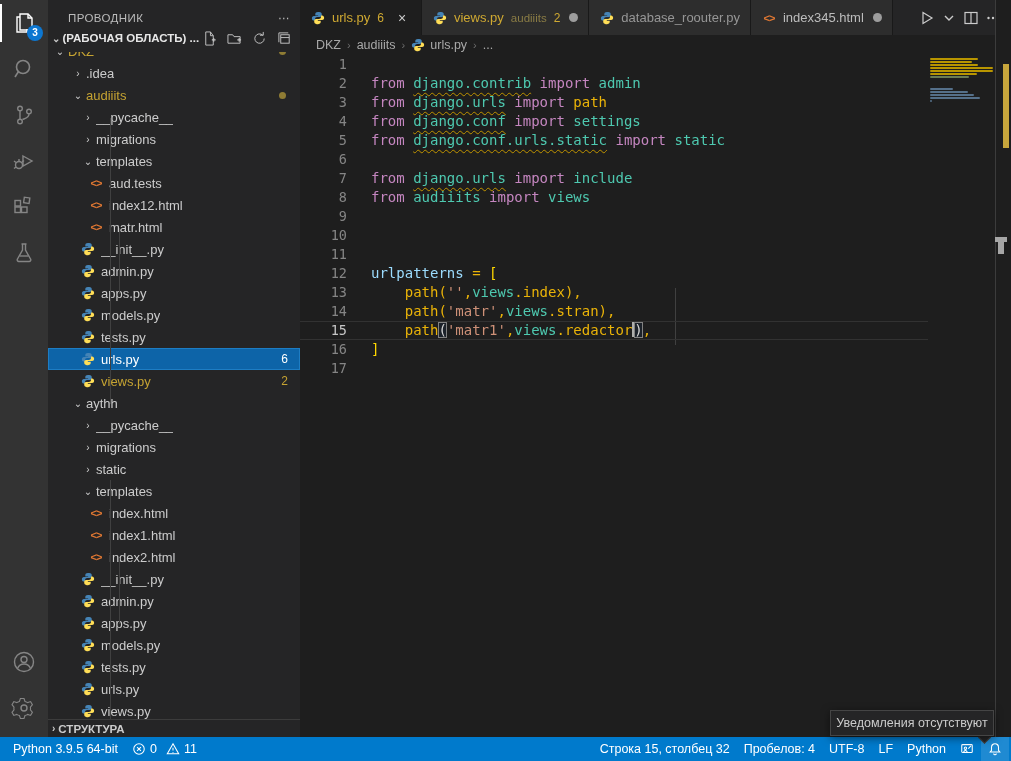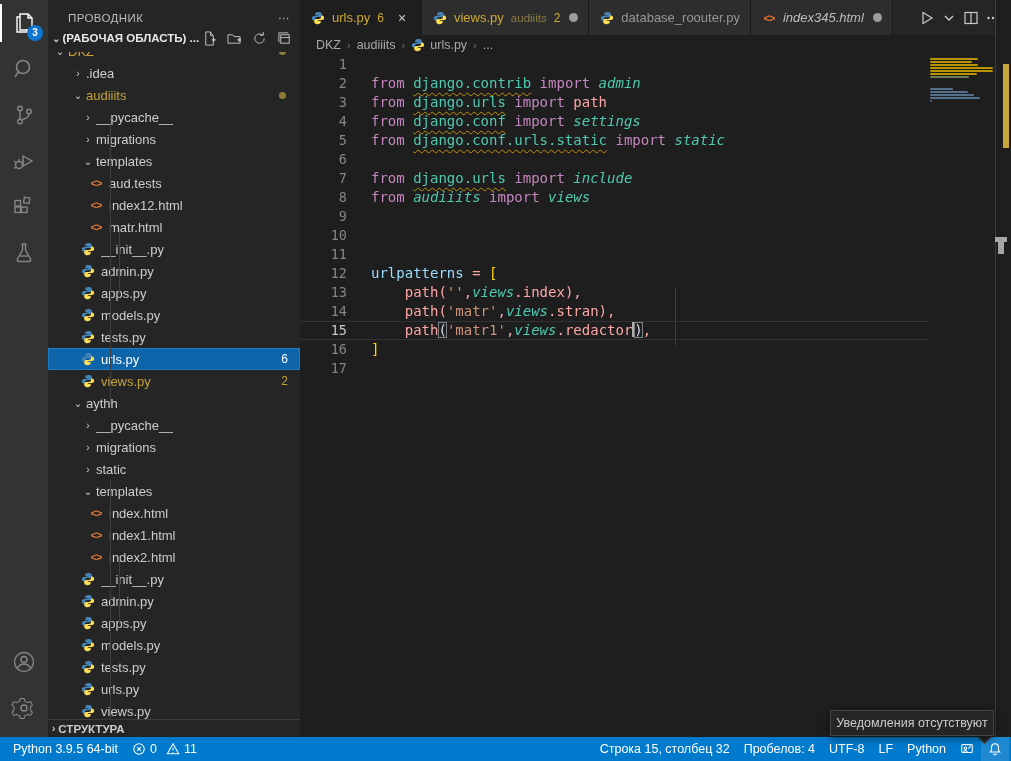--- a/index.html
+++ b/index.html
@@ -43,44 +43,44 @@
   #outline-header { position:absolute; bottom:0; left:0; right:0; height:18px; background:#252526; border-top:1px solid #3c3c3c; display:flex; align-items:center; font-size:11.5px; font-weight:700; color:#cccccc; padding-left:4px; }
   #outline-header .chev { font-size:10px; margin-right:3px; }
   
   #editor-area { position:absolute; left:300px; top:0; width:711px; height:737px; background:#1e1e1e; }
   #tabbar { position:absolute; top:0; left:0; right:0; height:35px; background:#252526; display:flex; }
   .tab { position:relative; height:35px; display:flex; align-items:center; padding:0 10px; background:#2d2d2d; border-right:1px solid #191919; font-size:13px; color:#969696; cursor:pointer; white-space:nowrap; }
   .tab.active { background:#1e1e1e; }
   .tab .ficon { width:16px; height:16px; margin-right:6px; display:flex; align-items:center; justify-content:center; }
   .tab .ficon svg { width:14px; height:14px; }
   .tab .tab-label.warn { color:#cfa932; }
-  .tab .tab-label.light { color:#bdbdbd;font-style:italic; }
+  .tab .tab-label.light { color:#bdbdbd; }
   .tab .tab-desc { margin-left:7px; font-size:11.5px; color:#8a7c45; }
   .tab .tab-badge { margin-left:7px; color:#cfa932; font-size:12px; }
   .tab .tab-close { margin-left:9px; color:#cccccc; font-size:14px; width:18px; text-align:center; border-radius:3px; }
   .tab .tab-dot { margin-left:9px; width:9px; height:9px; border-radius:50%; background:#9d9d9d; }
   #editor-actions { margin-left:auto; display:flex; align-items:center; gap:6px; padding-right:10px; color:#cccccc; }
   #editor-actions svg { width:16px; height:16px; }
   #breadcrumbs { position:absolute; top:35px; left:0; right:0; height:20px; display:flex; align-items:center; padding-left:16px; font-size:12.5px; color:#a9a9a9; background:#1e1e1e; }
   .bc-sep { margin:0 6px; color:#6e6e6e; font-size:11px; }
   .bc-ic { width:15px; height:15px; margin-right:4px; display:inline-flex; }
   .bc-ic svg { width:14px; height:14px; }
   
   #code { position:absolute; top:55px; left:0; right:83px; bottom:0; font-family:"DejaVu Sans Mono", monospace; font-size:14px; overflow:hidden; }
   .code-line { position:relative; height:19px; line-height:19px; white-space:pre; }
   .code-line .ln { position:absolute; left:0; top:0; width:47px; text-align:right; color:#858585; font-size:13.5px; }
   .code-line.current .ln { color:#c6c6c6; }
   .code-line .ltext { position:absolute; left:71px; top:0; }
   .code-line.current::before, .code-line.current::after { content:""; position:absolute; left:0; right:-83px; height:1px; background:#323232; }
   .code-line.current::before { top:0; } .code-line.current::after { bottom:0; }
   .tk-k { color:#c586c0; }
-  .tk-t { color:#4ec9b0;font-style:italic; }
+  .tk-t { color:#4ec9b0; }
   .tk-td { color:#4ec9b0; opacity:.62; }
   .tk-mw { color:#4ec9b0; text-decoration:underline wavy #bf9300 1px; text-underline-offset:4px; }
-  .tk-p { color:#fca5a5; }
+  .tk-p { color:#eab308; }
   .tk-s { color:#ce9178; }
   .tk-v { color:#9cdcfe; }
   .tk-b { color:#ffd700; }
   .tk-x { color:#d4d4d4; outline:1px solid #828282; outline-offset:-1px; background:#16305a33; }
   .tk-cur { display:inline-block; width:2px; height:15px; background:#aeafad; vertical-align:-2px; }
   #indent-guide { position:absolute; left:375px; top:55px; width:1px; background:#404040; }
   
   #minimap { position:absolute; top:55px; right:16px; width:67px; bottom:0; overflow:hidden; }
   .mm-line { position:relative; height:3px; }
   .mm-bar { position:absolute; left:2px; top:0; height:2.2px; border-radius:1px; }

